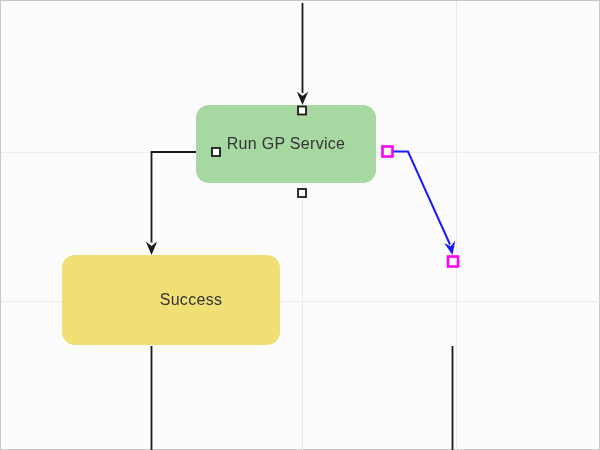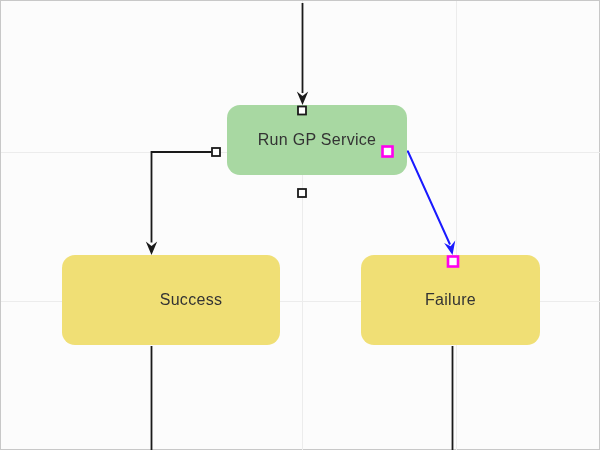--- a/index.html
+++ b/index.html
@@ -35,21 +35,21 @@
     justify-content: center;
     cursor: pointer;
   }
   .node-label {
     font-size: 16px;
     font-weight: 400;
     letter-spacing: 0.3px;
     color: #333333;
     user-select: none;
   }
-  .node-run-gp   { left: 226px; top: 104px; width: 180px; height: 70px; }
+  .node-run-gp   { left: 195px; top: 104px; width: 180px; height: 78px; }
   .node-success  { left: 61px;  top: 254px; width: 178px; height: 90px; padding-left: 40px; }
   .node-failure  { left: 360px; top: 254px; width: 179px; height: 90px; }
 </style>
 </head>
 <body>
 
 <div class="canvas">
 
   <svg class="layer layer-edges" width="600" height="450" viewBox="0 0 600 450">
 
@@ -73,23 +73,20 @@
   </svg>
 
   <div class="node node-run-gp" style="background-color: rgb(168, 216, 162);">
     <span class="node-label">Run GP Service</span>
   </div>
 
   <div class="node node-success" style="background-color: rgb(240, 223, 117);">
     <span class="node-label">Success</span>
   </div>
 
-  <div class="node node-failure" style="background-color: rgb(240, 223, 117);">
-    <span class="node-label">Failure</span>
-  </div>
 
   <svg class="layer layer-ports" width="600" height="450" viewBox="0 0 600 450">
 
     <rect x="297" y="105.5" width="8" height="8" fill="#ffffff" stroke-width="1.8" stroke="#1a1a1a"></rect>
     <rect x="211" y="147" width="8" height="8" fill="#ffffff" stroke-width="1.8" stroke="#1a1a1a"></rect>
     <rect x="297" y="188" width="8" height="8" fill="#ffffff" stroke-width="1.8" stroke="#1a1a1a"></rect>
 
     <rect x="381.5" y="145.5" width="10" height="10" fill="#ffffff" stroke-width="2.6" stroke="#ff00f0"></rect>
     <rect x="447" y="255.5" width="10" height="10" fill="#ffffff" stroke-width="2.6" stroke="#ff00f0"></rect>
   </svg>

